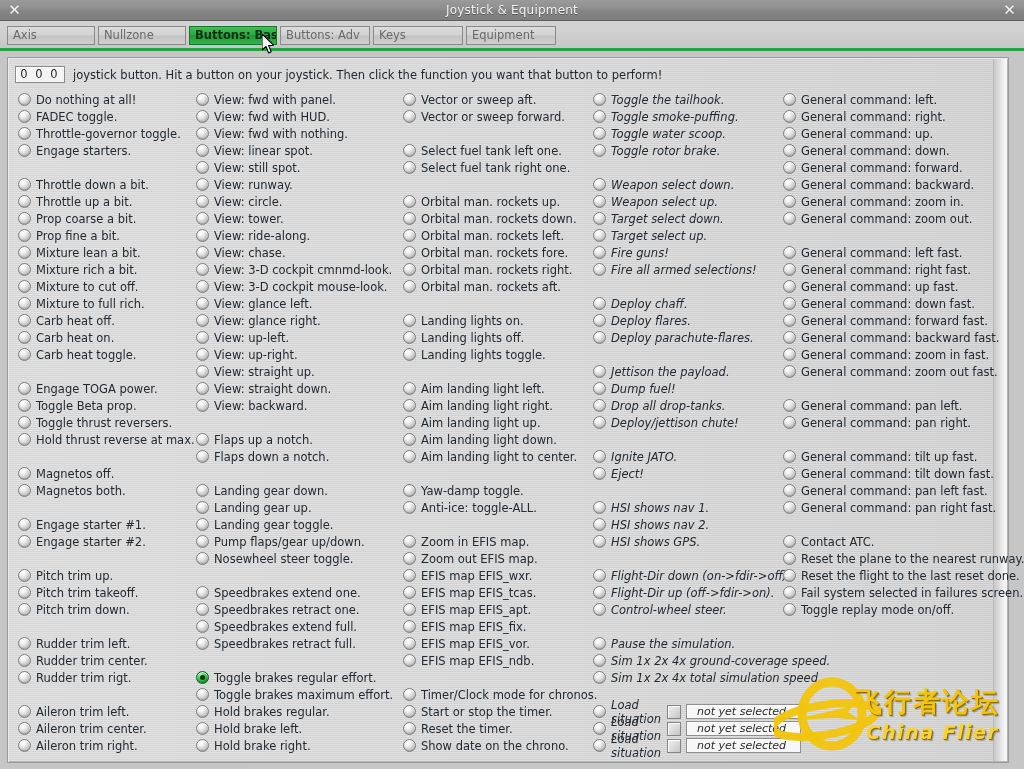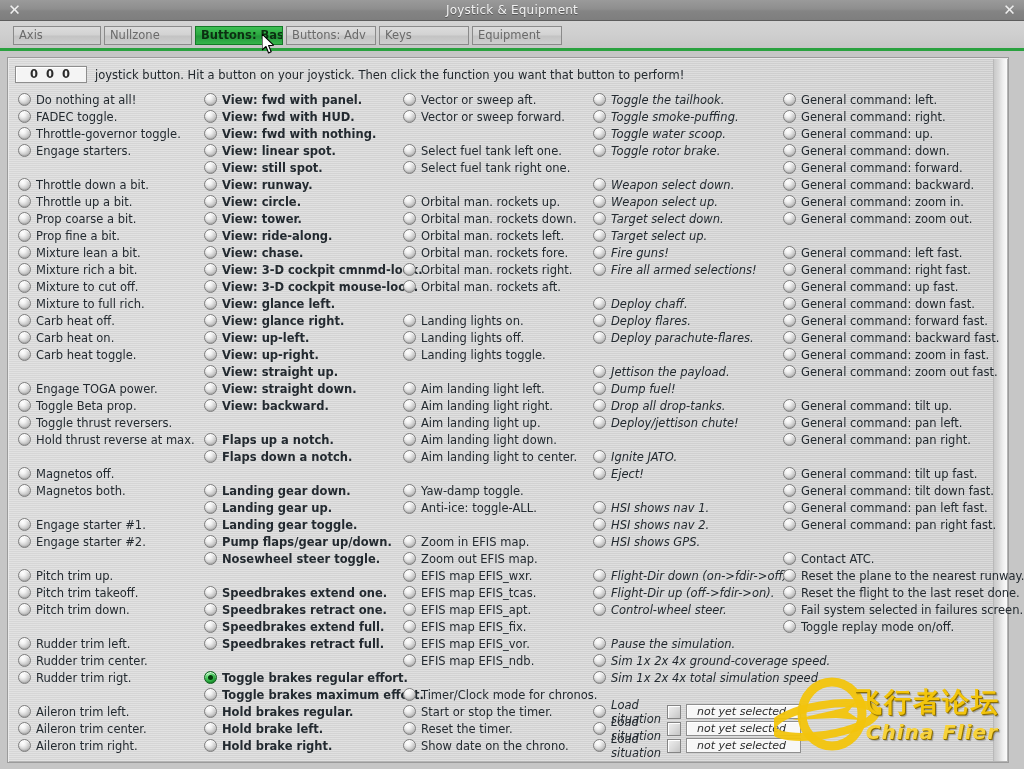--- a/index.html
+++ b/index.html
@@ -32,21 +32,21 @@
   }
   .tb-x.left { left: 6px; }
   .tb-x.right { right: 6px; }
 
   
   #tabstrip {
     position: absolute; left: 0; top: 21px; width: 1024px; height: 30px;
     background: linear-gradient(to bottom,#d4d4d4 0%,#cfcfcf 50%,#c6c6c6 100%);
     border-bottom: 3px solid #2aa13f;
   }
-  .tabs-row { position: absolute; left: 13px; top: 5px; display: flex; gap: 3px; border-radius: 8px; }
+  .tabs-row { position: absolute; left: 7px; top: 5px; display: flex; gap: 3px; border-radius: 8px; }
   .tab {
     width: 88px; height: 19px;
     border: 1px solid #8a8a8a;
     background: linear-gradient(to bottom,#dcdcdc 0%,#d2d2d2 48%,#c3c3c3 52%,#cfcfcf 100%);
     font-size: 11.5px; color: #6a6a6a;
     line-height: 17px; padding-left: 5px;
     cursor: pointer; position: relative;
     white-space: nowrap; overflow: hidden;
   }
   .tab.active {
@@ -70,34 +70,33 @@
     background: linear-gradient(to right,#c9c9c9 0%, #d9d9d9 35%, #efefef 70%, #fbfbfb 100%);
     border-left: 1px solid #b9b9b9;
   }
 
   
   #hdr {
     position: absolute; left: 7px; top: 7px; height: 19px;
     display: flex; align-items: center; gap: 8px;
   }
   #btnid {
-    width: 72px; height: 17px;
+    width: 50px; height: 17px;
     border: 1px solid #8d8d8d;
     background: #f4f4f4;
     font-size: 11.5px; color: #2b2b2b;
     text-align: center; line-height: 15px; letter-spacing: 2px;
     box-shadow: inset 1px 1px 0 #ffffff;
-    font-weight: bold;
   }
   #hdrtext { font-size: 11.5px; color: #23292e; white-space: nowrap; }
 
   
   .col { position: absolute; top: 33px; }
   .col.c1 { left: 10px;  width: 190px; }
-  .col.c2 { left: 196px; width: 195px; font-weight: bold; }
+  .col.c2 { left: 188px; width: 195px; }
   .col.c3 { left: 395px; width: 190px; }
   .col.c4 { left: 585px; width: 190px; font-style: italic; }
   .col.c5 { left: 775px; width: 215px; }
 
   .opt {
     height: 17px; display: flex; align-items: center;
     white-space: nowrap; cursor: pointer;
   }
   .opt .lbl {
     font-size: 11.5px; color: #232a30; margin-left: 5px;
@@ -811,24 +810,20 @@
         <span class="radio"></span>
         <span class="lbl">General command: zoom in fast.</span>
       </div>
       <div class="opt">
         <span class="radio"></span>
         <span class="lbl">General command: zoom out fast.</span>
       </div>
       <div class="gap"></div>
       <div class="opt">
         <span class="radio"></span>
-        <span class="lbl">General command: tilt up.</span>
-      </div>
-      <div class="opt">
-        <span class="radio"></span>
         <span class="lbl">General command: pan left.</span>
       </div>
       <div class="opt">
         <span class="radio"></span>
         <span class="lbl">General command: pan right.</span>
       </div>
       <div class="gap"></div>
       <div class="opt">
         <span class="radio"></span>
         <span class="lbl">General command: tilt up fast.</span>

